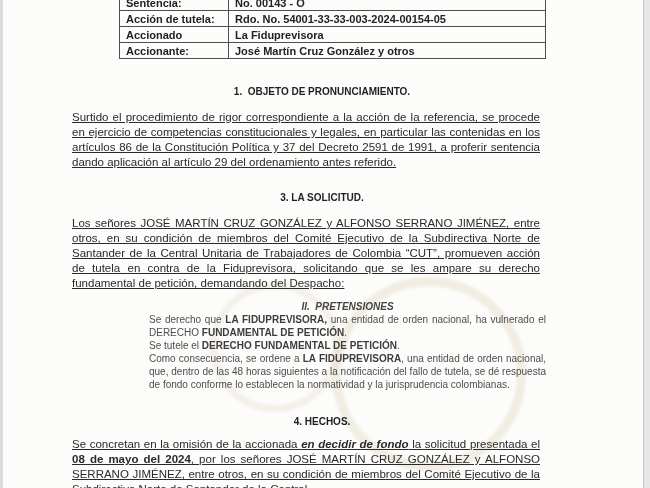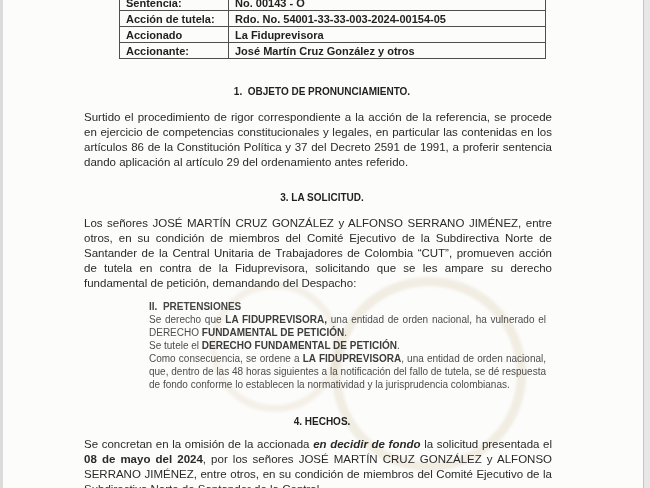--- a/index.html
+++ b/index.html
@@ -54,41 +54,44 @@
     text-align: center;
     font-size: 10px; font-weight: bold;
     color: #1f1f1f;
     white-space: pre;
   }
   .h1pos { top: 86px; }
   .h2pos { top: 192px; }
   .h3pos { top: 416px; }
 
   .para {
-    position: absolute; left: 84px; width: 468px;
+    position: absolute; left: 72px; width: 468px;
     margin: 0;
     font-size: 11.5px; line-height: 15px;
     text-align: justify;
     color: #2a2a2a;
+    text-decoration: underline;
   }
   .p1pos { top: 110px; }
   .p2pos { top: 216px; }
   .p3pos { top: 437px; }
 
   
   .quote {
     position: absolute; left: 149px; top: 300px; width: 397px;
     font-size: 10px; line-height: 13px;
     color: #4d4d4d;
     filter: blur(0.35px);
   }
   .qtitle {
+    text-align: center;
     font-weight: bold;
     color: #454545;
     white-space: pre;
+    font-style: italic;
   }
   .qpara { margin: 0; text-align: justify; }
 
   .b  { font-weight: bold; }
   .bi { font-weight: bold; font-style: italic; }
   .quote .b { color: #3d3d3d; }
 </style>
 </head>
 <body>
 

